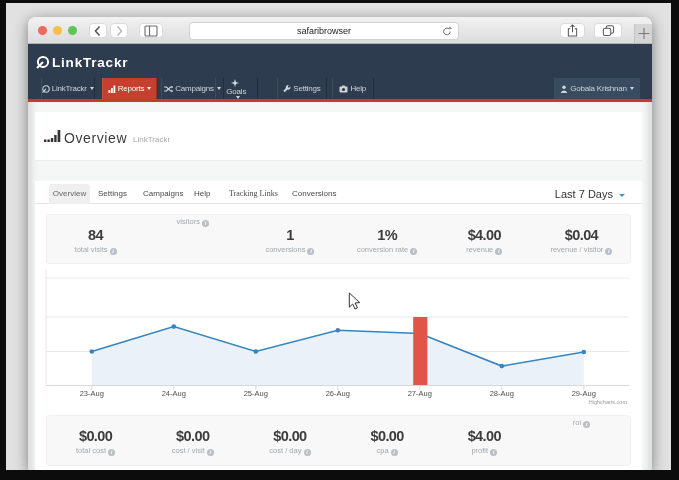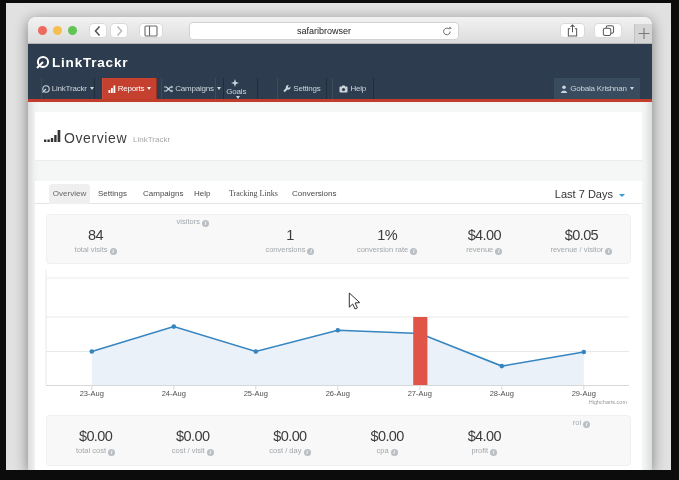--- a/index.html
+++ b/index.html
@@ -55,21 +55,21 @@
 #tabrow { position:absolute; left:0; top:0; width:607px; height:23px; border-bottom:1px solid #e4e4e4; }
 .tab { position:absolute; top:3px; height:20px; line-height:20px; font-size:8px; color:#4a4a4a; white-space:nowrap; }
 #tab0 { left:14px; width:41px; background:#efefef; border-radius:3px 3px 0 0; text-align:center; color:#666; }
 #lastdays { position:absolute; right:17px; top:3px; height:20px; line-height:20px; font-size:11px; color:#333; }
 #lastdays .bcaret { display:inline-block; width:0; height:0; border-left:3px solid transparent; border-right:3px solid transparent; border-top:3.5px solid #3498db; margin-left:3px; vertical-align:middle; }
 
 .statpanel { position:absolute; left:11px; width:585px; height:50px; background:#f8f8f8; border:1px solid #f0f0f0; border-radius:4px; display:flex; }
 #panel1 { top:33px; }
 #panel2 { top:234px; height:51px; }
 .stat { flex:1; text-align:center; position:relative; }
-.stat .val { margin-top:12px; font-size:14.5px; font-weight:normal; letter-spacing:-0.6px; color:#3c3c3c; }
+.stat .val { margin-top:12px; font-size:14.5px; font-weight:bold; letter-spacing:-0.6px; color:#3c3c3c; }
 .stat .lab { margin-top:1.5px; font-size:7.5px; color:#a2a8ad; }
 .icircle { display:inline-block; width:7px; height:7px; border-radius:50%; background:#b9bfc4; color:#f8f8f8; font-size:6px; line-height:7px; text-align:center; font-weight:bold; font-style:italic; vertical-align:-1px; }
 
 #chart { position:absolute; left:0; top:83px; width:607px; height:150px; }
 </style>
 </head>
 <body>
 <div id="desktop">
   <div id="window">
     <div id="titlebar">
@@ -194,21 +194,21 @@
             </div>
           <div class="stat">
               <div class="val">1%</div>
               <div class="lab">conversion rate <span class="icircle">i</span></div>
             </div>
           <div class="stat">
               <div class="val">$4.00</div>
               <div class="lab">revenue <span class="icircle">i</span></div>
             </div>
           <div class="stat">
-              <div class="val">$0.05</div>
+              <div class="val">$0.04</div>
               <div class="lab">revenue / visitor <span class="icircle">i</span></div>
             </div>
         </div>
         <svg id="chart" width="607" height="150" viewBox="0 0 607 150">
           <line x1="11" y1="6" x2="11" y2="121.5" stroke="#e8e8e8" stroke-width="1"></line>
           <line x1="11" y1="14" x2="594" y2="14" stroke="#ececec" stroke-width="1"></line>
           <line x1="11" y1="53" x2="594" y2="53" stroke="#e9e9e9" stroke-width="1"></line>
           <line x1="11" y1="87.5" x2="594" y2="87.5" stroke="#e9e9e9" stroke-width="1"></line>
           <polygon points="56.8,87.5 138.8,62.6 220.8,87.5 302.8,66.3 384.8,69.5 466.8,102.1 548.8,88 548.8,121.5 56.8,121.5" fill="#eaf1f9"></polygon>
           <polyline points="56.8,87.5 138.8,62.6 220.8,87.5 302.8,66.3 384.8,69.5 466.8,102.1 548.8,88" fill="none" stroke="#3585c0" stroke-width="1.6"></polyline>

